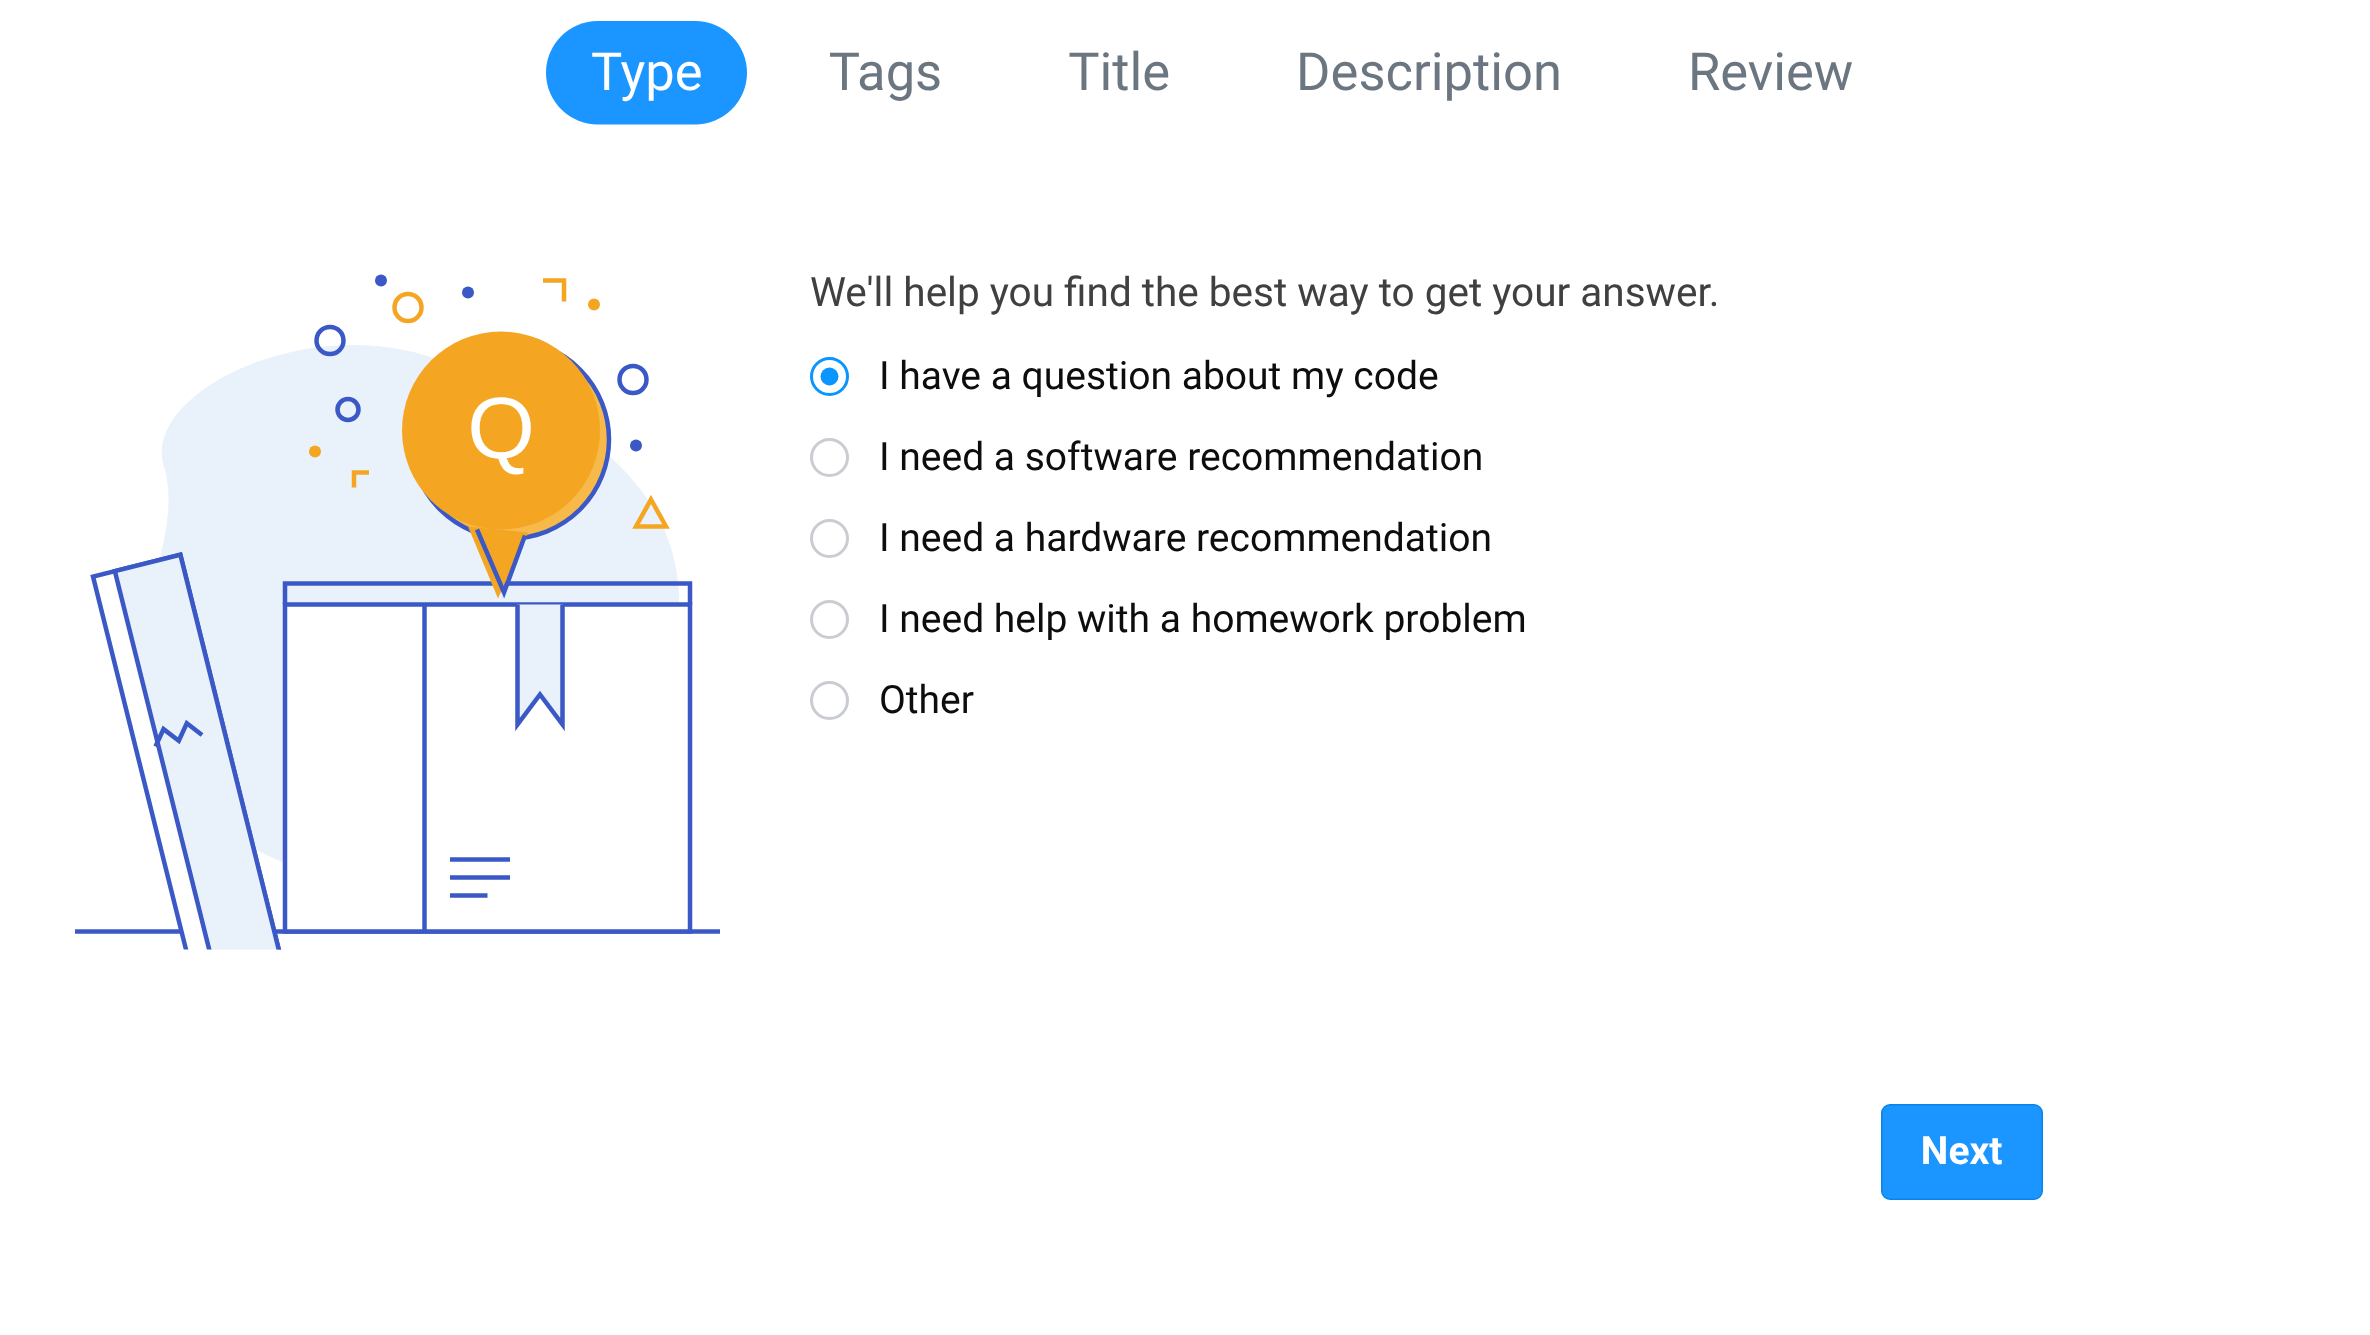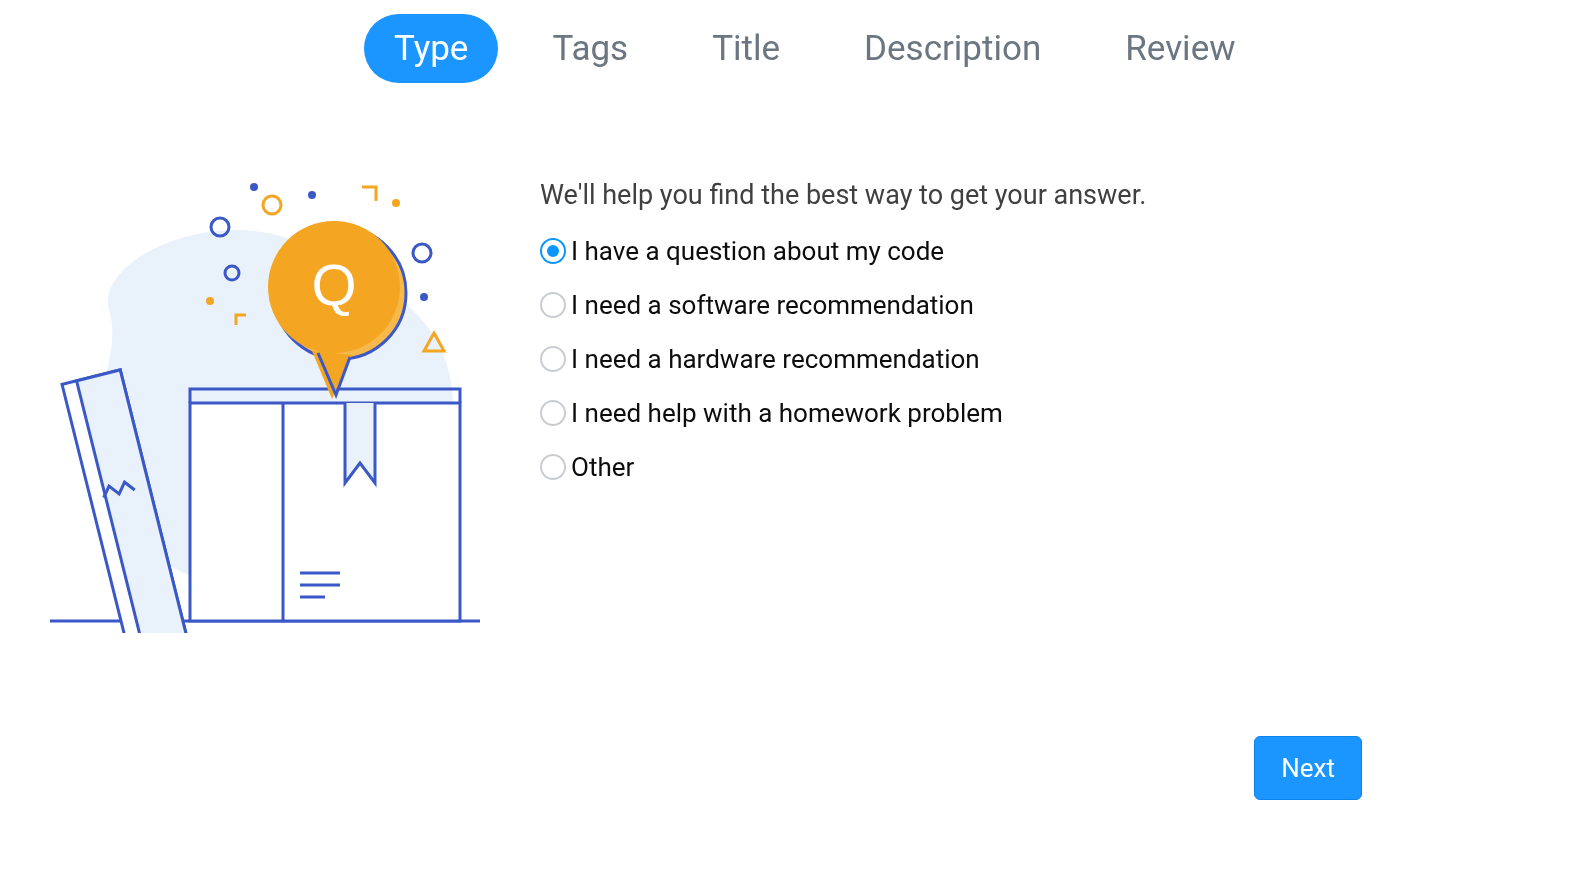--- a/index.html
+++ b/index.html
@@ -18,36 +18,36 @@
   .content { display: flex; gap: 60px; padding: 90px 60px 0 50px; }
   .illustration { width: 430px; flex: 0 0 430px; }
   .illustration svg { width: 100%; height: auto; display: block; }
 
   .main { flex: 1; padding-top: 6px; }
   .title { font-size: 44px; font-weight: 400; color: #0d0d0d; margin-bottom: 30px; }
   .subtitle { font-size: 27px; font-weight: 400; color: #404040; margin-bottom: 25px; }
 
   .options { display: flex; flex-direction: column; gap: 24px; }
   .option {
-    display: flex; align-items: center; gap: 5px; cursor: pointer; font-size: 26px; color: #0d0d0d;
+    display: flex; align-items: center; gap: 20px; cursor: pointer; font-size: 26px; color: #0d0d0d;
     user-select: none;
   }
   .radio {
     width: 26px; height: 26px; border-radius: 50%; border: 2px solid #c9ccd1; position: relative; flex: 0 0 26px;
     background: #fff;
   }
   .option.selected .radio { border-color: #0a95ff; }
   .option.selected .radio::after {
     content: ""; position: absolute; inset: 5px; border-radius: 50%; background: #0a95ff;
   }
 
   
   .next-btn {
     position: absolute; right: 218px; bottom: 90px; background: #1b95ff; color: #fff;
-    font-size: 26px; font-weight: 400; padding: 16px 26px; border-radius: 6px; cursor: pointer;
+    font-size: 26px; font-weight: 700; padding: 16px 26px; border-radius: 6px; cursor: pointer;
     border: 1px solid #0a84e6; user-select: none;
   }
 </style>
 </head>
 <body>
 
 <div class="page">
 
   <div class="steps">
     <div class="step active"><span>Type</span></div>

